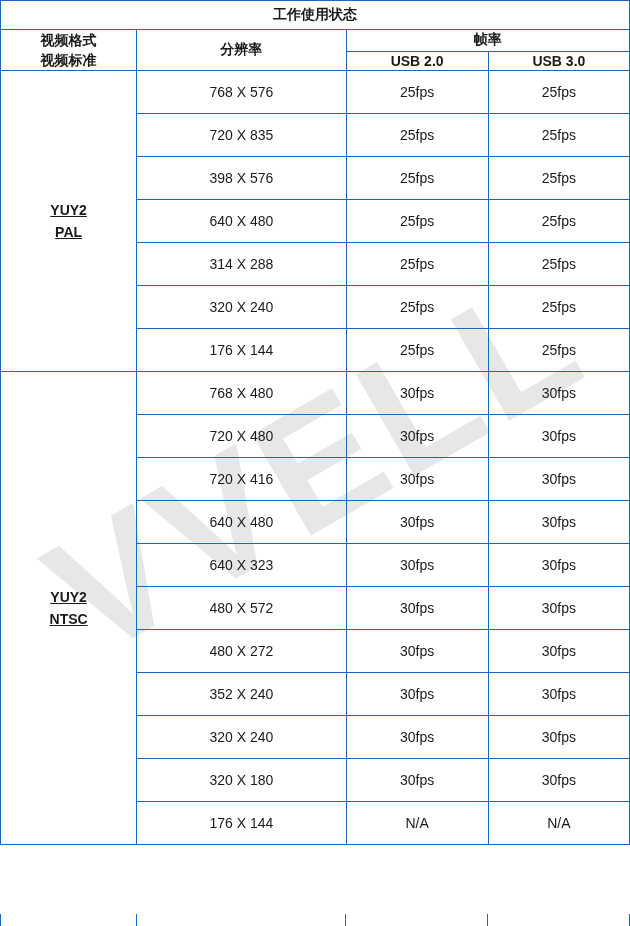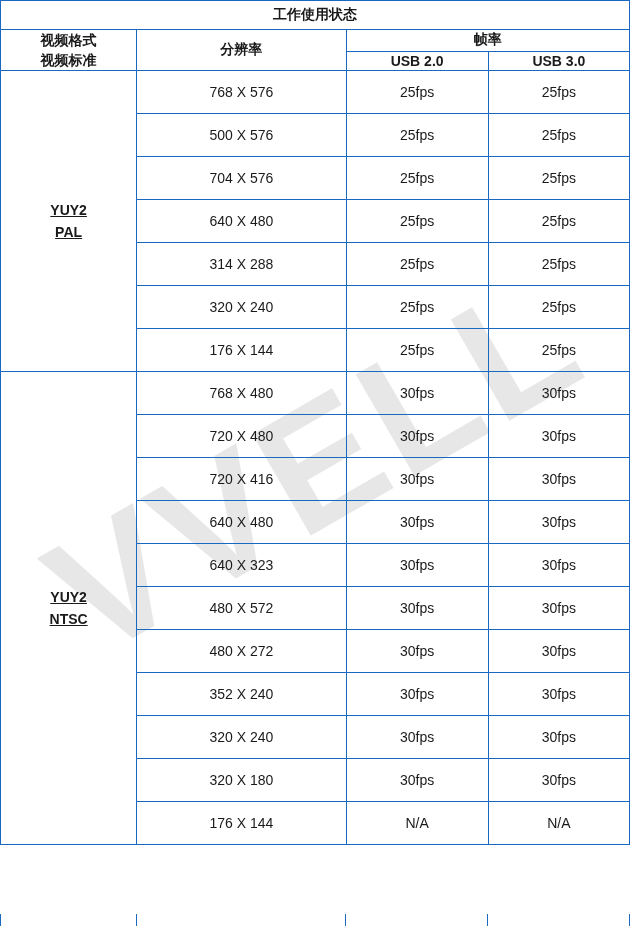--- a/index.html
+++ b/index.html
@@ -165,26 +165,26 @@
       <tr>
         <td class="fmt-cell" rowspan="7">
           <span class="line">YUY2</span>
           <span class="line">PAL</span>
         </td>
         <td class="res-cell">768 X 576</td>
         <td class="fps-cell">25fps</td>
         <td class="fps-cell">25fps</td>
       </tr>
       <tr>
-        <td class="res-cell">500 X 576</td>
-        <td class="fps-cell">25fps</td>
-        <td class="fps-cell">25fps</td>
-      </tr>
-      <tr>
-        <td class="res-cell">704 X 576</td>
+        <td class="res-cell">720 X 835</td>
+        <td class="fps-cell">25fps</td>
+        <td class="fps-cell">25fps</td>
+      </tr>
+      <tr>
+        <td class="res-cell">398 X 576</td>
         <td class="fps-cell">25fps</td>
         <td class="fps-cell">25fps</td>
       </tr>
       <tr>
         <td class="res-cell">640 X 480</td>
         <td class="fps-cell">25fps</td>
         <td class="fps-cell">25fps</td>
       </tr>
       <tr>
         <td class="res-cell">314 X 288</td>

